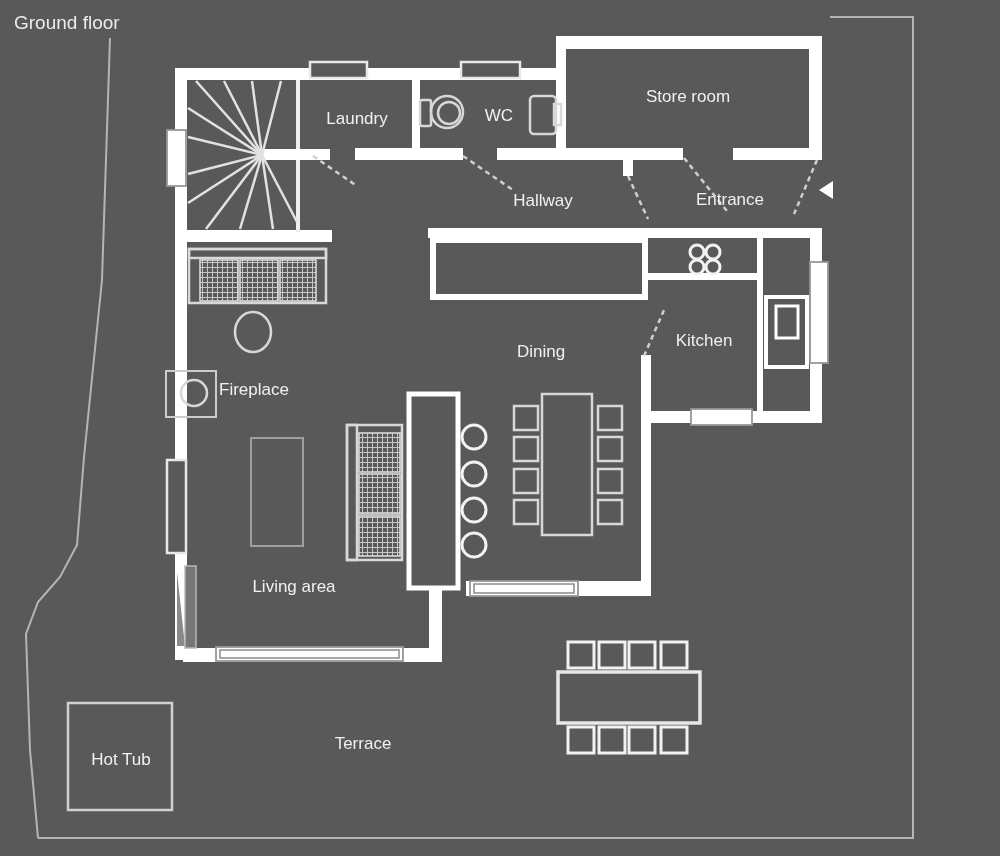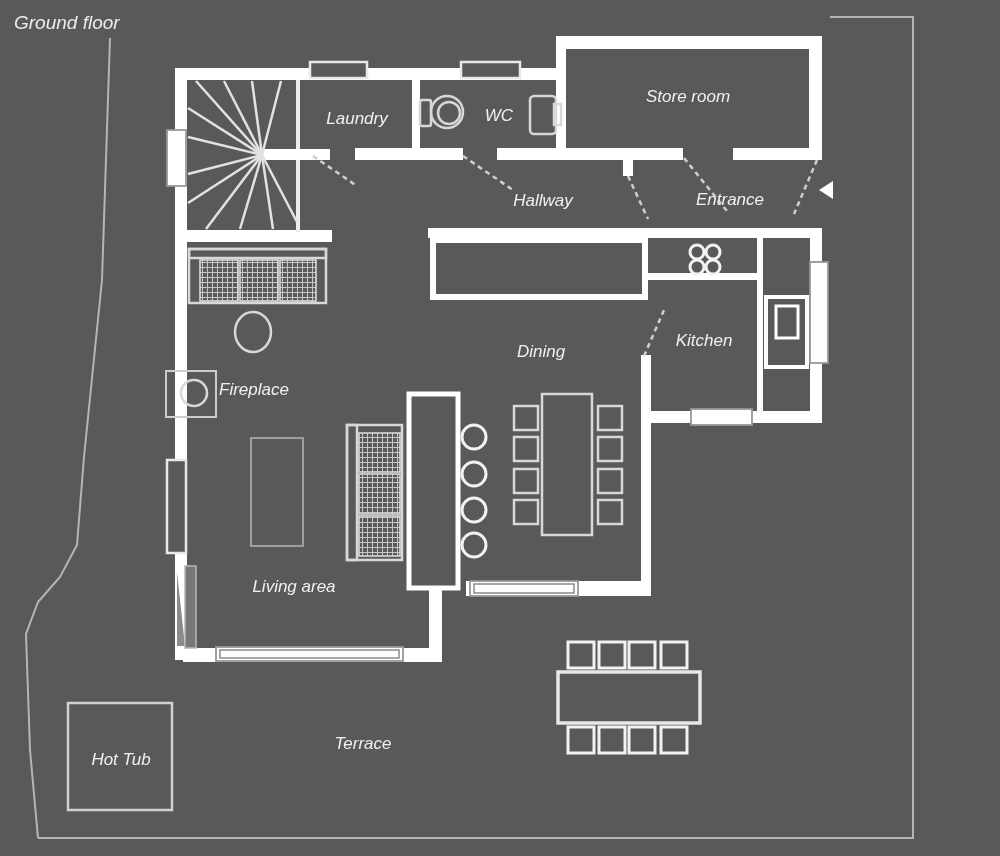--- a/index.html
+++ b/index.html
@@ -1,16 +1,16 @@
 <!DOCTYPE html>
 <html><head>
 <meta charset="utf-8">
 <style>
   html,body{margin:0;padding:0;background:#595959;}
-  #stage{position:relative;width:1000px;height:856px;background:#595959;overflow:hidden;font-style:italic;}
+  #stage{position:relative;width:1000px;height:856px;background:#595959;overflow:hidden;}
   svg{display:block;}
   text{font-family:"Liberation Sans", sans-serif;fill:#f0f0f0;font-size:17px;}
   .title-text{font-size:19px;fill:#ececec;}
   .wall{fill:#ffffff;stroke:none;}
   .thinwall{fill:#ededed;}
   .win-dark{fill:#595959;stroke:#e8e8e8;stroke-width:2.5;}
   .win-light{fill:#ffffff;stroke:#979797;stroke-width:1.8;}
   .win-inner{fill:none;stroke:#8a8a8a;stroke-width:1.5;}
   .furn{fill:none;stroke:#d8d8d8;stroke-width:2.5;}
   .furn-bold{fill:none;stroke:#f2f2f2;stroke-width:3;}

